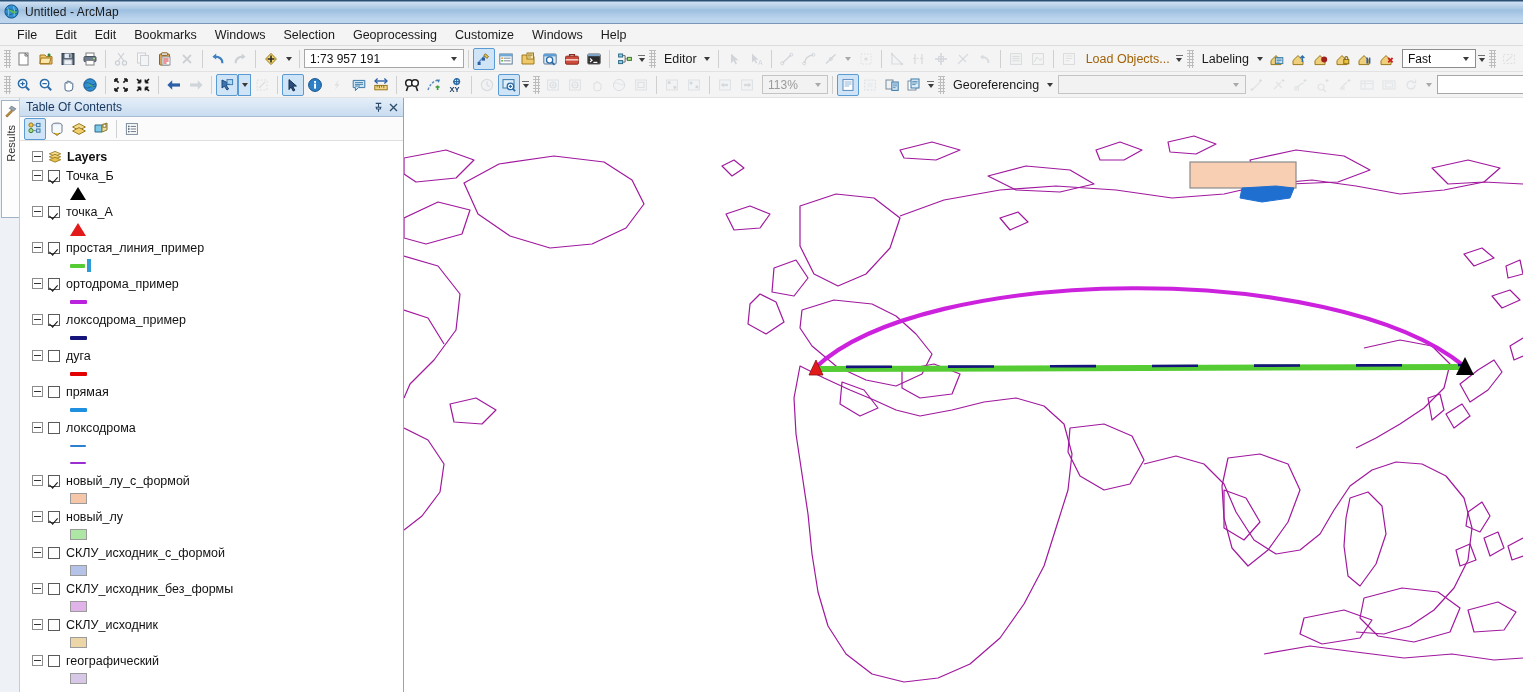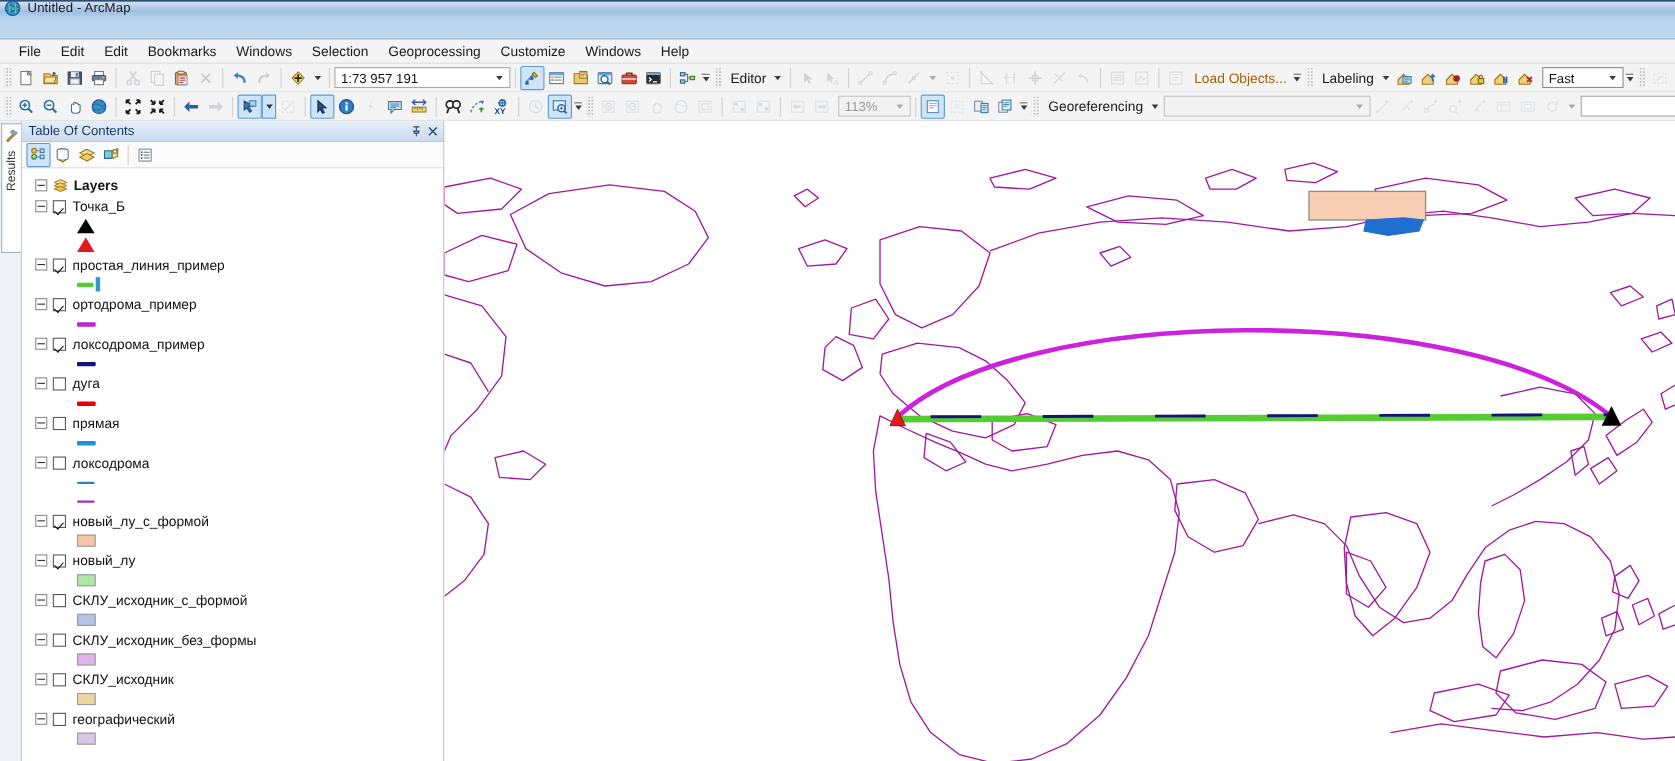--- a/index.html
+++ b/index.html
@@ -5,23 +5,23 @@
   * { box-sizing: border-box; }
   html, body { margin:0; padding:0; }
   body {
     width:1523px; height:692px; overflow:hidden;
     font-family:"Liberation Sans", sans-serif;
     font-size:12px; color:#111; background:#f0f0f0;
     -webkit-font-smoothing:antialiased;
   }
   
   #titlebar{
-    height:36px; width:100%;
+    height:24px; width:100%;
     background:linear-gradient(to bottom,#2b4f72 0px,#2b4f72 1px,#cfe0f2 2px,#a8c6e4 9px,#9dbfe0 10px,#bdd6ee 19px);
-    display:flex; align-items:flex-start; padding-left:4px;
+    display:flex; align-items:center; padding-left:4px;
     border-bottom:1px solid #7a97b8;
   }
   #titlebar .tb-icon{ width:15px;height:15px;margin-right:6px;flex:0 0 auto;}
   #titlebar .tb-text{ font-size:12px; color:#1b1b1b; font-weight:400; letter-spacing:.1px;}
   
   #menubar{
     height:22px; background:#f4f4f4; display:flex; align-items:center;
     padding-left:8px; border-bottom:1px solid #dcdcdc;
   }
   #menubar .mi{ padding:3px 9px; font-size:12.5px; color:#1a1a1a; cursor:default; white-space:nowrap;}
@@ -897,20 +897,27 @@
             <div class="trow">
               <span class="exp">
                 <span class="h"></span>
               </span>
               <span class="cbx on"></span>
               <span class="lname">Точка_Б</span>
             </div>
             <div class="symrow">
               <span class="sym-tri" style="border-bottom: 13px solid rgb(0, 0, 0);"></span>
             </div>
+            <div class="trow">
+              <span class="exp">
+                <span class="h"></span>
+              </span>
+              <span class="cbx on"></span>
+              <span class="lname">точка_А</span>
+            </div>
             <div class="symrow">
               <span class="sym-tri" style="border-bottom: 13px solid rgb(227, 26, 26);"></span>
             </div>
             <div class="trow">
               <span class="exp">
                 <span class="h"></span>
               </span>
               <span class="cbx on"></span>
               <span class="lname">простая_линия_пример</span>
             </div>

